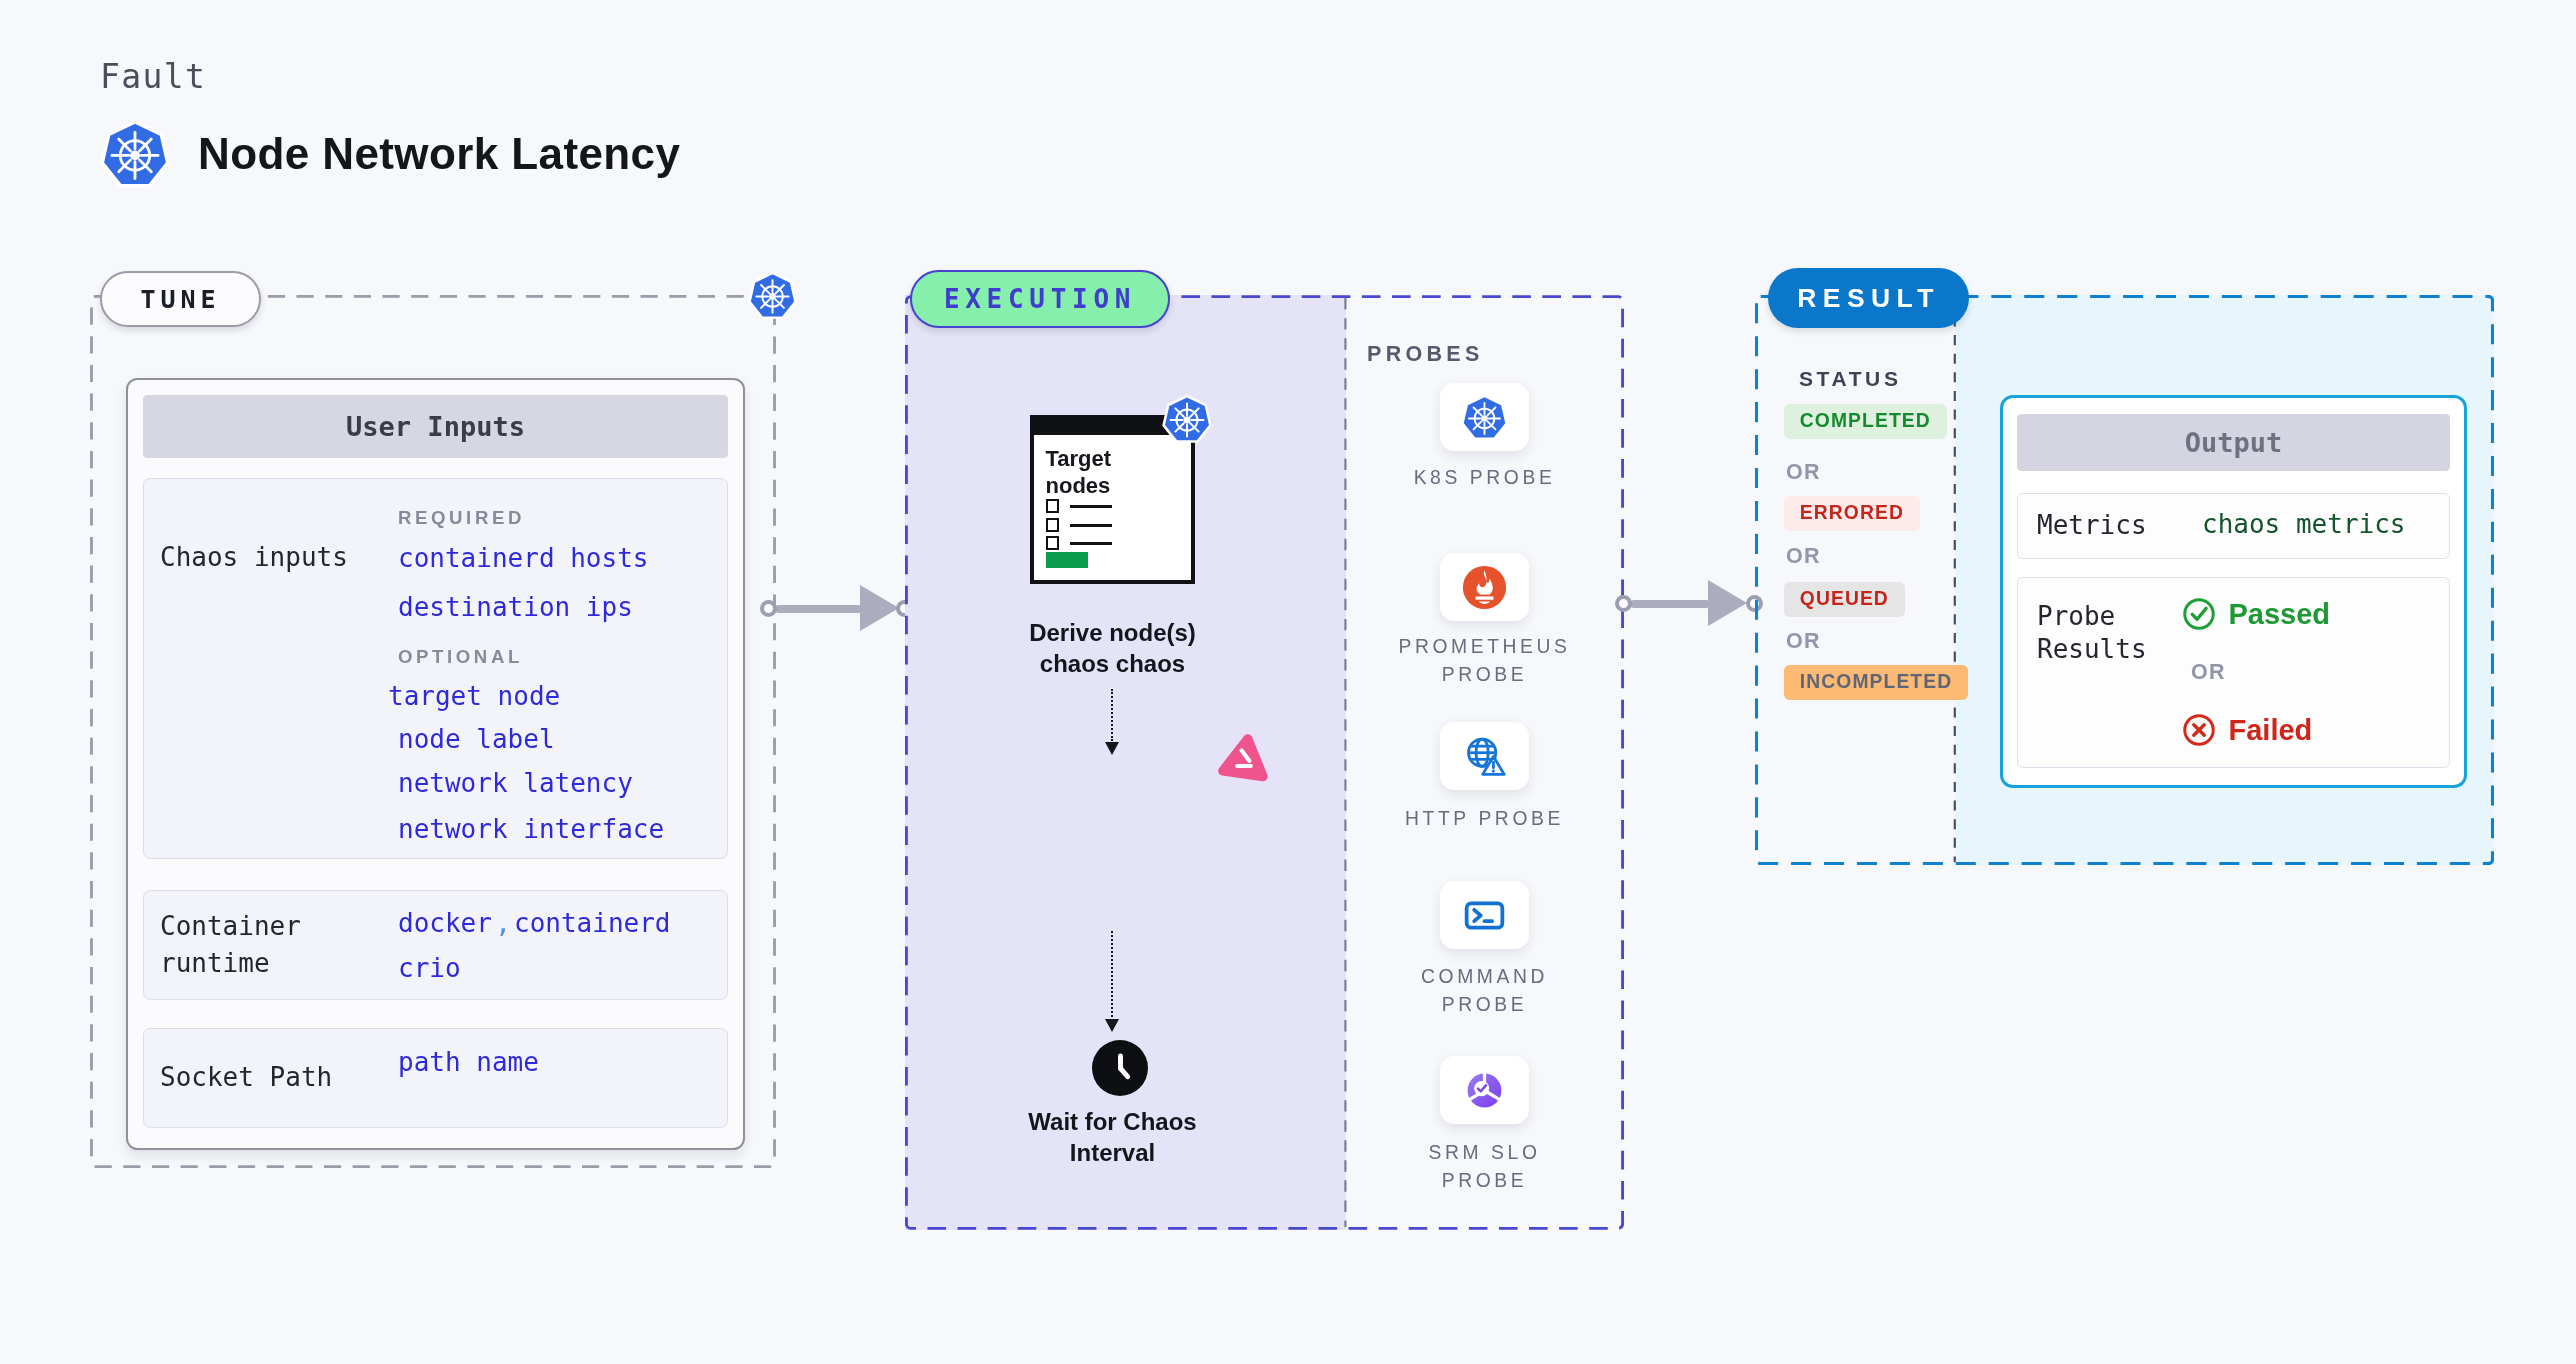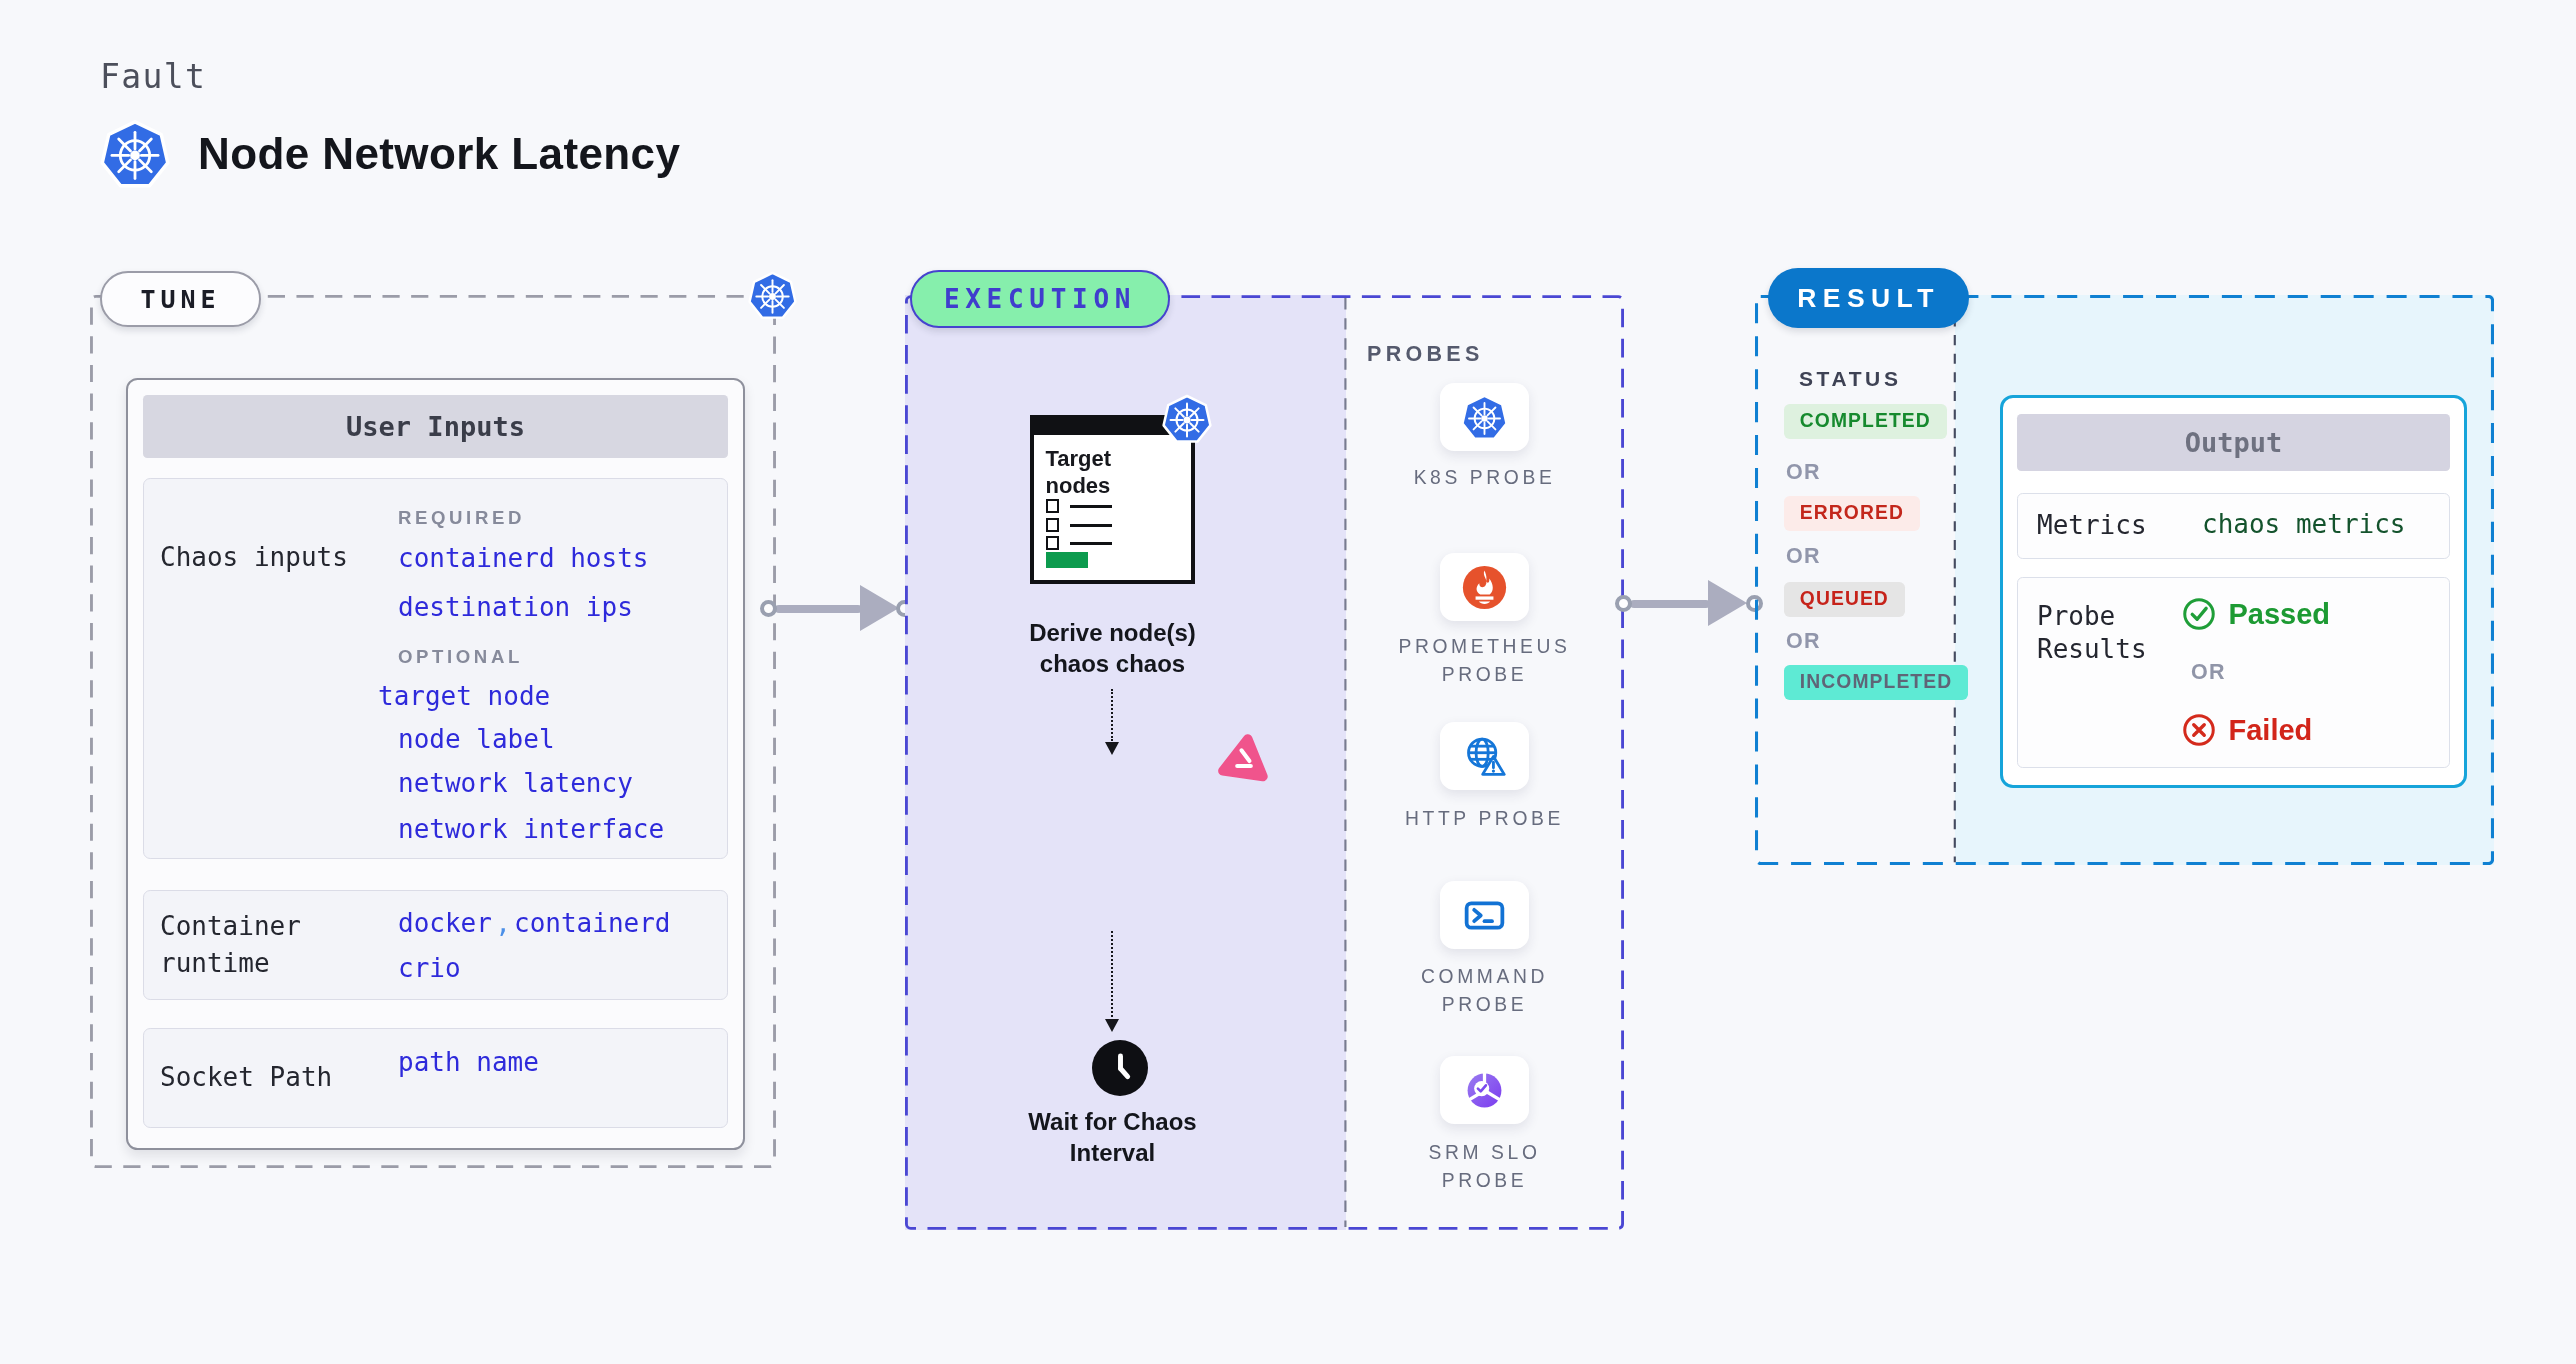--- a/index.html
+++ b/index.html
@@ -84,21 +84,21 @@
   .probe-label{left:1370px;width:229px;text-align:center;font-size:19.3px;font-weight:normal;letter-spacing:3.6px;
                color:#676c7e;line-height:28px;}
 
   
   .status-heading{left:1799px;top:367px;font-size:21px;font-weight:bold;letter-spacing:3.6px;color:#3e4254;}
   .badge{left:1784px;border-radius:5.7px;font-size:19.3px;font-weight:bold;letter-spacing:1.1px;
          padding:6.4px 15.8px;display:inline-block;}
   .b-completed{background:#def1df;color:#168a2e;}
   .b-errored{background:#fcebe9;color:#c3271c;}
   .b-queued{background:#e5e5e5;color:#c6231a;}
-  .b-incompleted{background:#5eead4;color:#5f6577;}
+  .b-incompleted{background:#fdba74;color:#5f6577;}
   .or{left:1786px;font-size:21.5px;font-weight:bold;letter-spacing:1.4px;color:#9196ab;}
 
   
   .out-box{left:2000px;top:395px;width:467px;height:393px;background:#fff;border:3.6px solid #16a4da;
            border-radius:13px;box-sizing:border-box;}
   .out-header{left:2017px;top:414px;width:433px;height:57px;background:#d5d4e1;border-radius:4.3px;
               display:flex;align-items:center;justify-content:center;font-size:27px;font-weight:600;color:#6e7180;}
   .out-row{border:1.4px solid #dce0ea;border-radius:5.7px;background:#fdfdfe;box-sizing:border-box;}
   .row-metrics{left:2017px;top:493px;width:433px;height:66px;}
   .row-probe-results{left:2017px;top:577px;width:433px;height:191px;}
@@ -212,21 +212,21 @@
 
   <div class="abs ui-card"></div>
   <div class="abs ui-header mono">User Inputs</div>
 
   <div class="abs ui-row row-chaos"></div>
   <div class="abs row-label mono" style="left:160px;top:539px">Chaos inputs</div>
   <div class="abs req-tag" style="left:398px;top:507px">REQUIRED</div>
   <div class="abs val mono" style="left:398px;top:543px">containerd hosts</div>
   <div class="abs val mono" style="left:398px;top:592px">destination ips</div>
   <div class="abs req-tag" style="left:398px;top:646px">OPTIONAL</div>
-  <div class="abs val mono" style="left:378px;top:681px">target node</div>
+  <div class="abs val mono" style="left:388px;top:681px">target node</div>
   <div class="abs val mono" style="left:398px;top:724px">node label</div>
   <div class="abs val mono" style="left:398px;top:768px">network latency</div>
   <div class="abs val mono" style="left:398px;top:814px">network interface</div>
 
   <div class="abs ui-row row-runtime"></div>
   <div class="abs row-label mono" style="left:160px;top:908px;width:186px">Container runtime</div>
   <div class="abs" style="left:398px;top:908px">
     <span class="val mono">docker</span>
     <span class="val mono val-sep">,</span>
     <span class="val mono">containerd</span>

